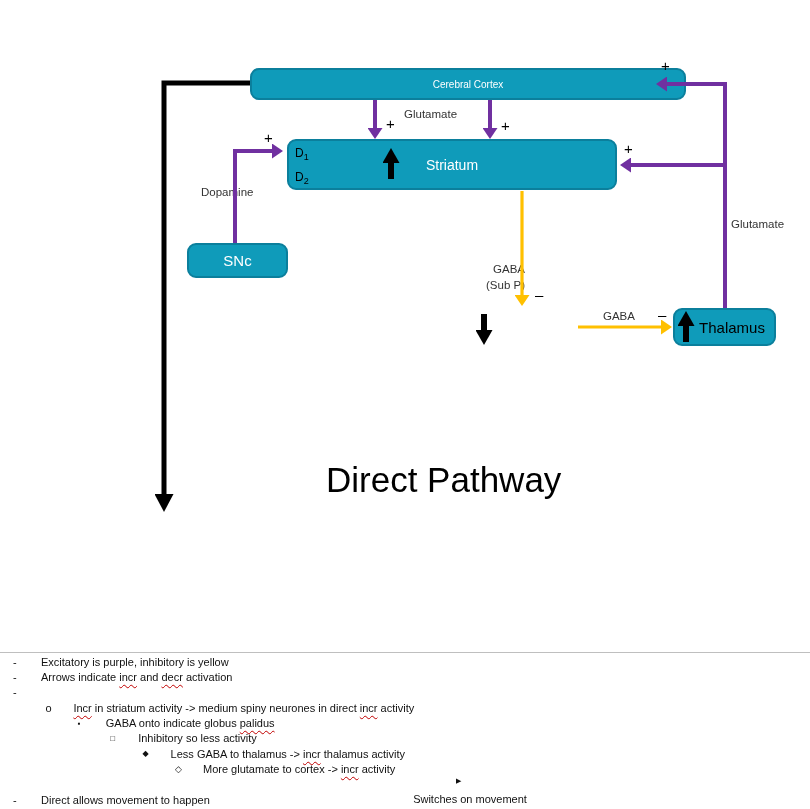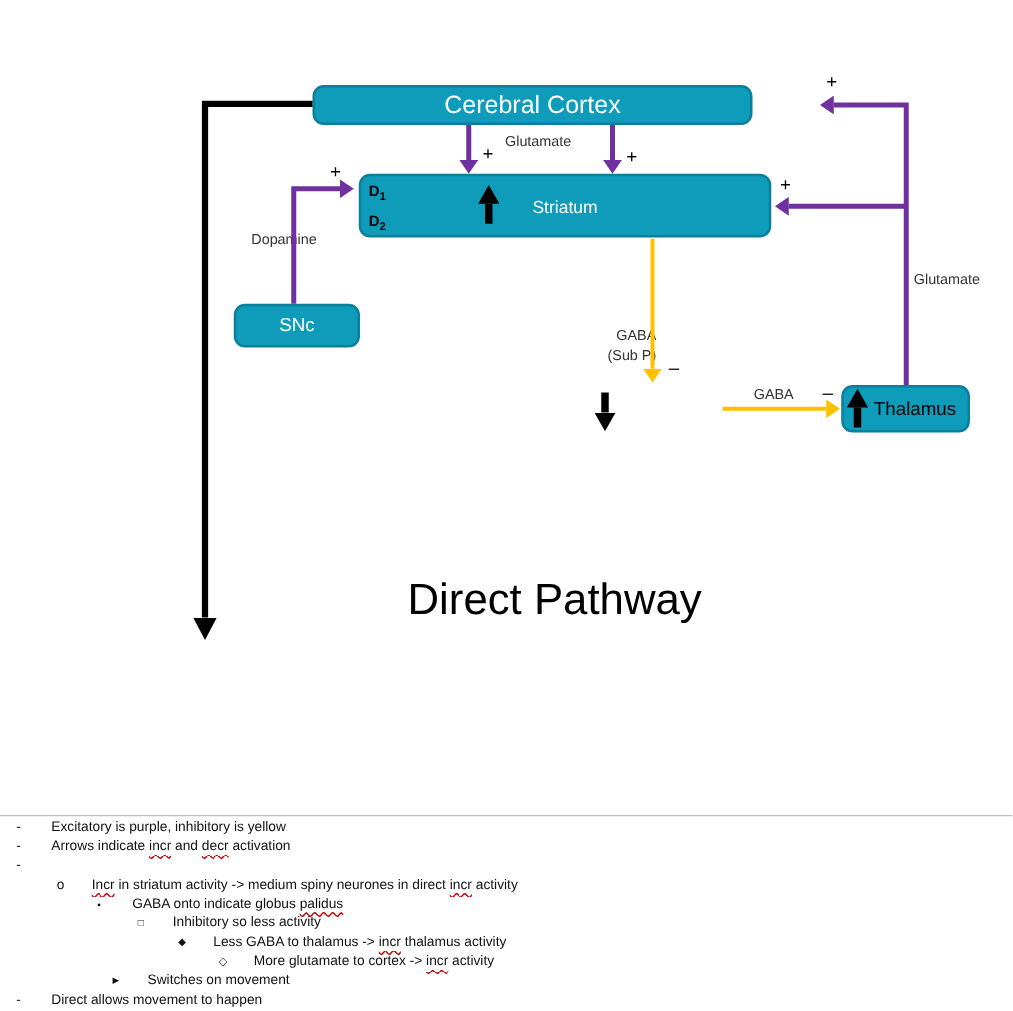--- a/index.html
+++ b/index.html
@@ -19,26 +19,26 @@
   .yellow-line{stroke:var(--yellow);fill:none;}
   .black-line{stroke:#000;fill:none;}
   .purple-fill{fill:var(--purple);}
   .yellow-fill{fill:var(--yellow);}
   .black-fill{fill:#000;}
   .box{
     position:absolute;background:var(--teal);border:2px solid var(--teal-border);
     border-radius:9px;box-sizing:border-box;color:#fff;
     display:flex;align-items:center;justify-content:center;z-index:2;
   }
-  .box-cortex{left:250px;top:68px;width:352px;height:32px;font-size:20px;}
+  .box-cortex{left:250px;top:68px;width:436px;height:32px;font-size:10px;}
   .box-striatum{left:287px;top:139px;width:330px;height:51px;font-size:14px;}
   .box-snc{left:187px;top:243px;width:101px;height:35px;font-size:15px;}
   .box-gpi{left:472px;top:308px;width:105px;height:38px;font-size:15px;padding-left:22px;}
   .box-thalamus{left:673px;top:308px;width:103px;height:38px;font-size:15px;padding-left:15px;color:#000;}
-  .receptor{position:absolute;color:#000;font-size:12px;line-height:12px;font-weight:bold;}
+  .receptor{position:absolute;color:#000;font-size:12px;line-height:12px;}
   .receptor sub{font-size:9px;}
   .d1{left:6px;top:6px;}
   .d2{left:6px;top:30px;}
   .lbl{position:absolute;color:#333;font-size:11.5px;line-height:14px;z-index:3;white-space:nowrap;text-align:right;}
   .sign{position:absolute;color:#000;font-size:15px;line-height:15px;z-index:6;}
   .title{position:absolute;left:326px;top:460px;font-size:35px;color:#000;white-space:nowrap;z-index:3;}
   .output-label{position:absolute;left:137px;top:513px;font-size:14px;color:#000;line-height:19.5px;z-index:3;}
   .divider{position:absolute;left:0;top:652px;width:810px;height:1px;background:#bfbfbf;z-index:1;}
   .notes{position:absolute;left:0;top:654px;right:0;z-index:3;color:#111;}
   .note-row{display:flex;align-items:center;height:15.35px;font-size:11px;}
@@ -151,21 +151,21 @@
         <span class="note-text"><span>Inhibitory so less activity</span></span>
       </div>
       <div class="note-row" style="padding-left: 142.6px;">
         <span class="bullet b4">◆</span>
         <span class="note-text"><span>Less GABA to thalamus -&gt; </span><span class="sp">incr</span><span> thalamus activity</span></span>
       </div>
       <div class="note-row" style="padding-left: 175px;">
         <span class="bullet b5">◇</span>
         <span class="note-text"><span>More glutamate to cortex -&gt; </span><span class="sp">incr</span><span> activity</span></span>
       </div>
-      <div class="note-row" style="padding-left: 90px;">
+      <div class="note-row" style="padding-left: 118px; flex-direction: column;">
         <span class="bullet b6">▶</span>
         <span class="note-text"><span>Switches on movement</span></span>
       </div>
       <div class="note-row" style="padding-left: 13px;">
         <span class="bullet b0">-</span>
         <span class="note-text"><span>Direct allows movement to happen</span></span>
       </div>
     </div>
 
 </div>

